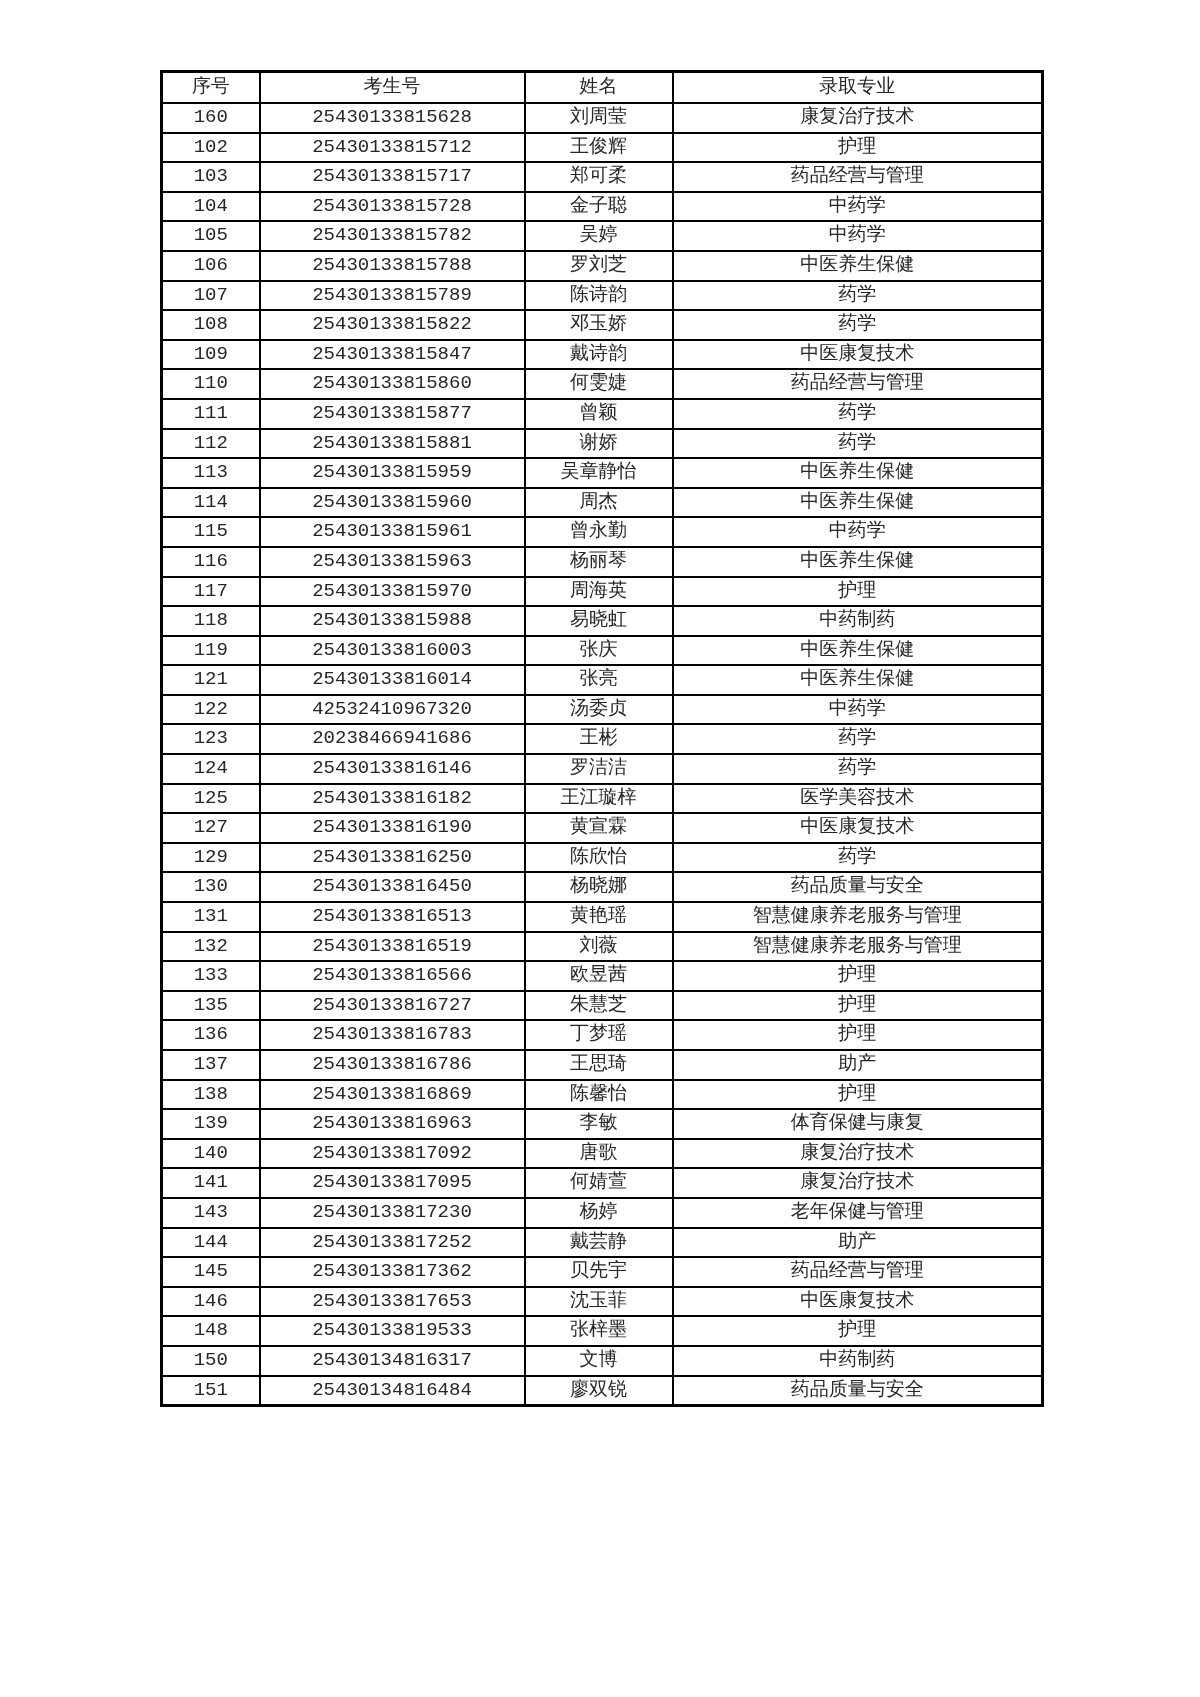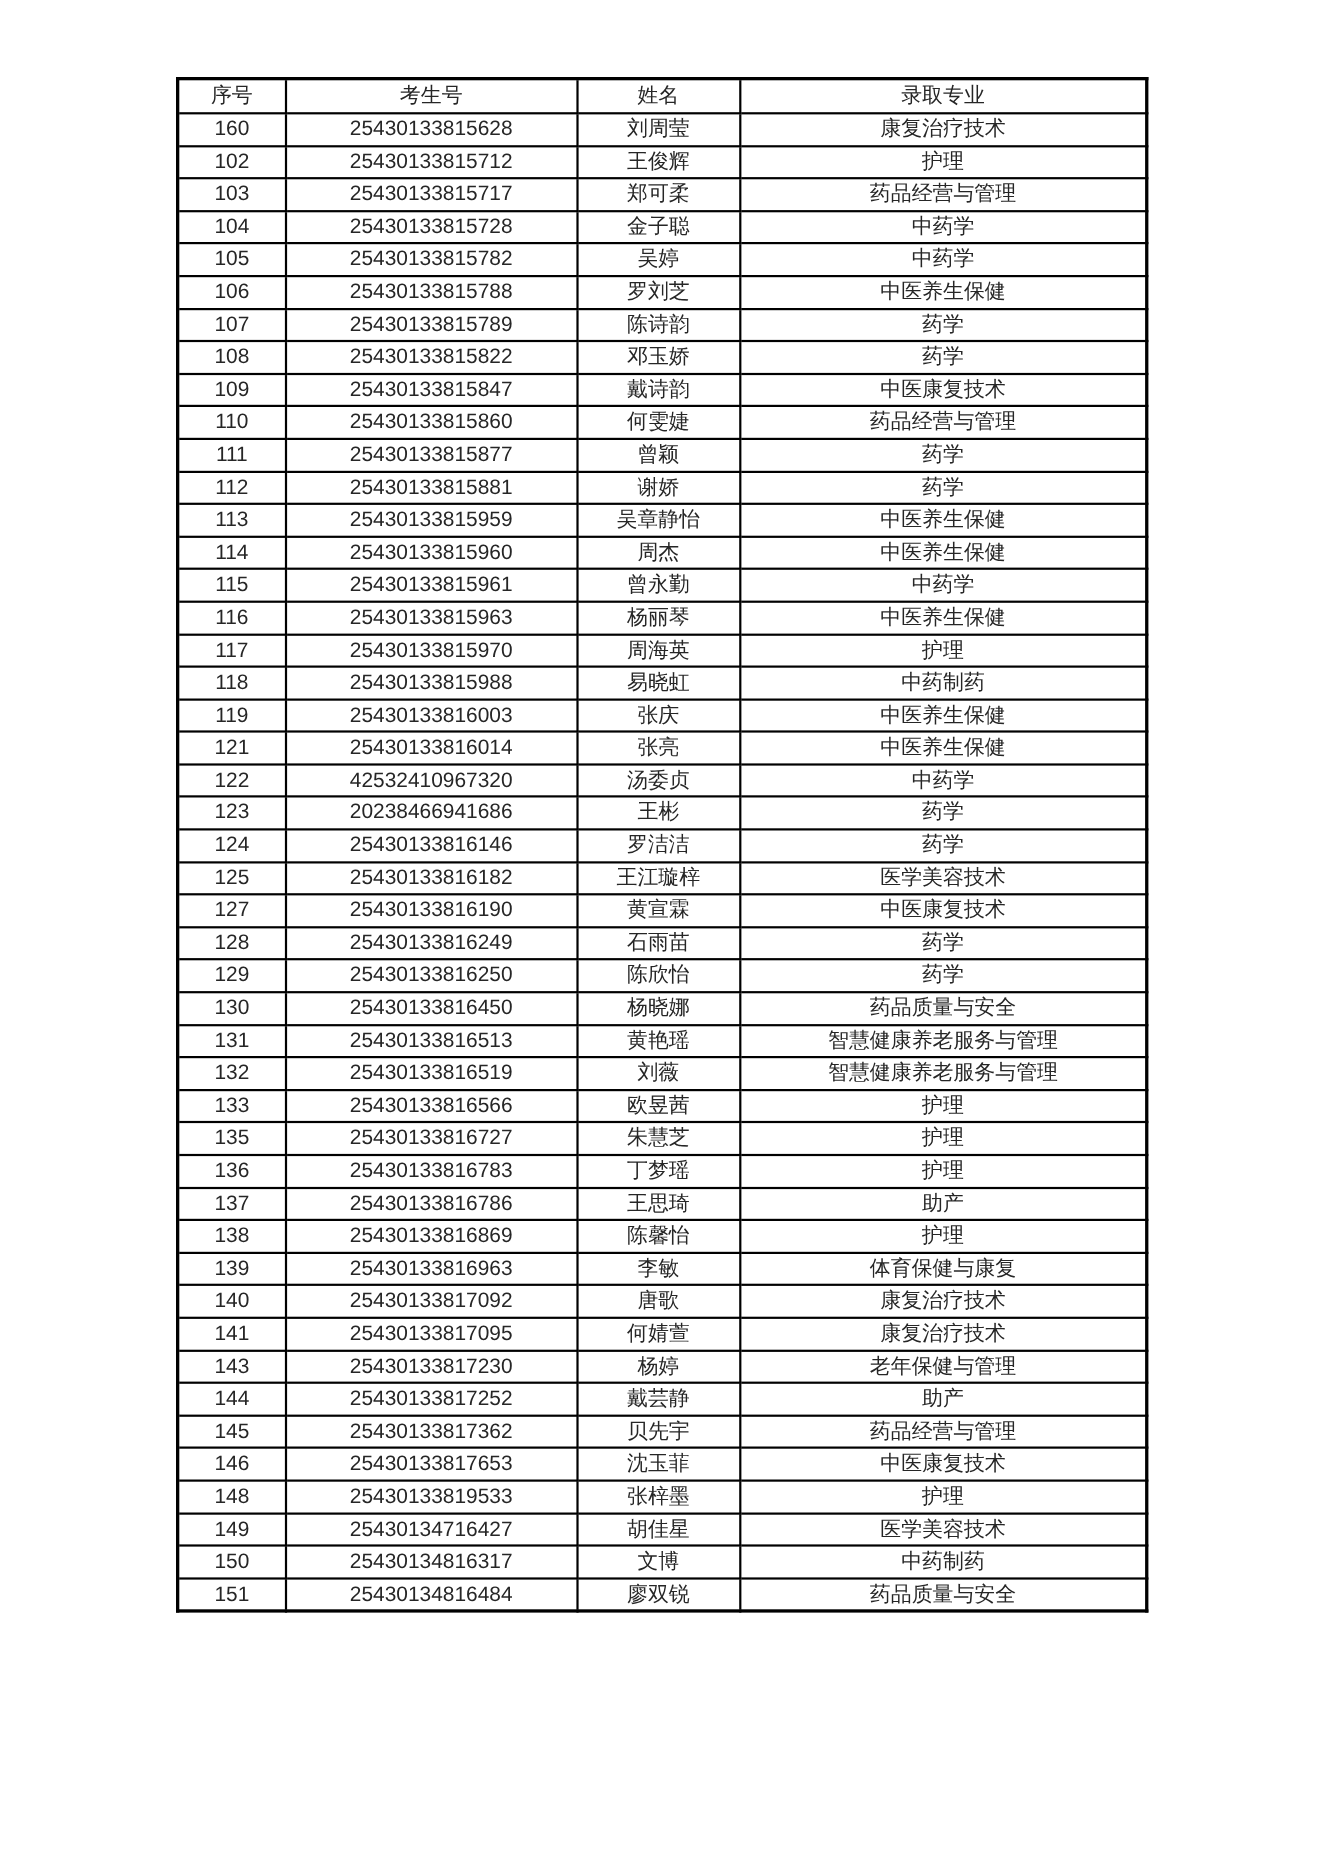--- a/index.html
+++ b/index.html
@@ -5,21 +5,21 @@
   html, body {
     margin: 0;
     padding: 0;
     background: #ffffff;
   }
   .page {
     position: relative;
     width: 1176px;
     height: 1697px;
     background: #ffffff;
-    font-family: Liberation Sans, sans-serif;
+    font-family: Liberation Mono, monospace;
     color: #262626;
     overflow: hidden;
   }
   table.roster {
     position: absolute;
     left: 160px;
     top: 70px;
     width: 881px;
     border-collapse: collapse;
     table-layout: fixed;
@@ -212,26 +212,20 @@
           <td>王江璇梓</td>
           <td>医学美容技术</td>
         </tr>
         <tr>
           <td>127</td>
           <td>25430133816190</td>
           <td>黄宣霖</td>
           <td>中医康复技术</td>
         </tr>
         <tr>
-          <td>128</td>
-          <td>25430133816249</td>
-          <td>石雨苗</td>
-          <td>药学</td>
-        </tr>
-        <tr>
           <td>129</td>
           <td>25430133816250</td>
           <td>陈欣怡</td>
           <td>药学</td>
         </tr>
         <tr>
           <td>130</td>
           <td>25430133816450</td>
           <td>杨晓娜</td>
           <td>药品质量与安全</td>
@@ -318,26 +312,20 @@
           <td>146</td>
           <td>25430133817653</td>
           <td>沈玉菲</td>
           <td>中医康复技术</td>
         </tr>
         <tr>
           <td>148</td>
           <td>25430133819533</td>
           <td>张梓墨</td>
           <td>护理</td>
-        </tr>
-        <tr>
-          <td>149</td>
-          <td>25430134716427</td>
-          <td>胡佳星</td>
-          <td>医学美容技术</td>
         </tr>
         <tr>
           <td>150</td>
           <td>25430134816317</td>
           <td>文博</td>
           <td>中药制药</td>
         </tr>
         <tr>
           <td>151</td>
           <td>25430134816484</td>

